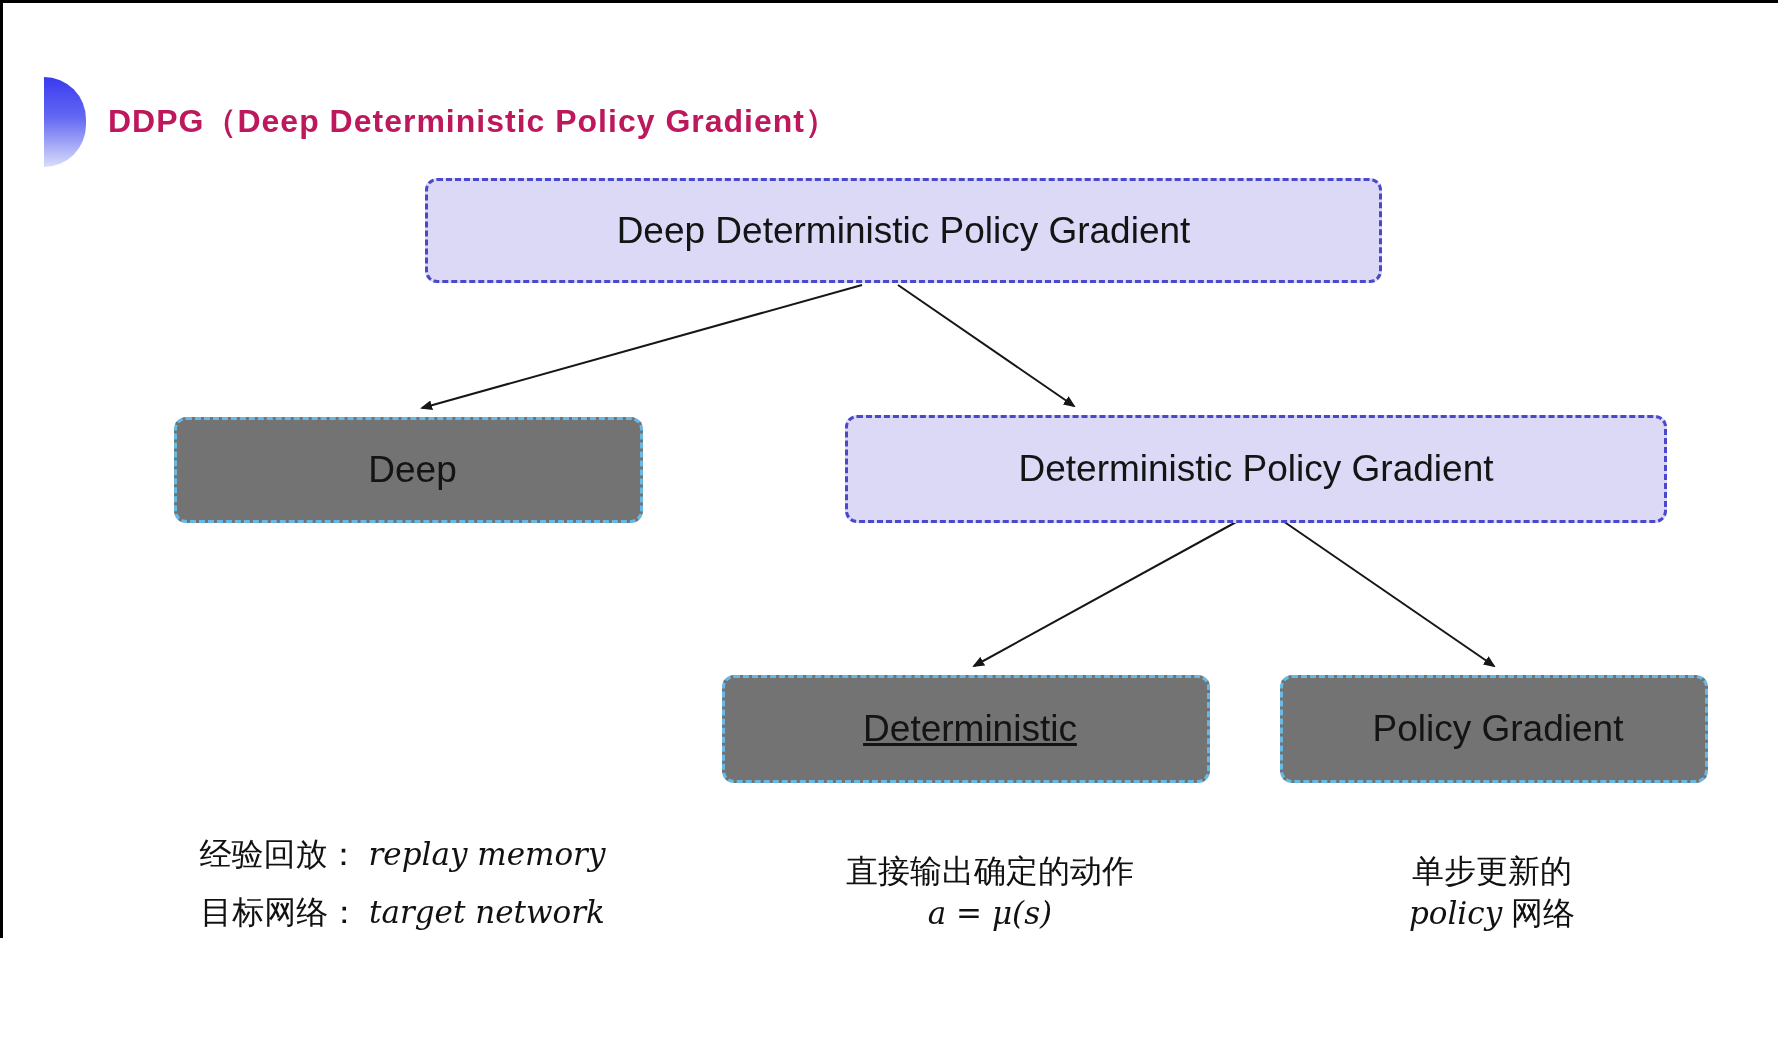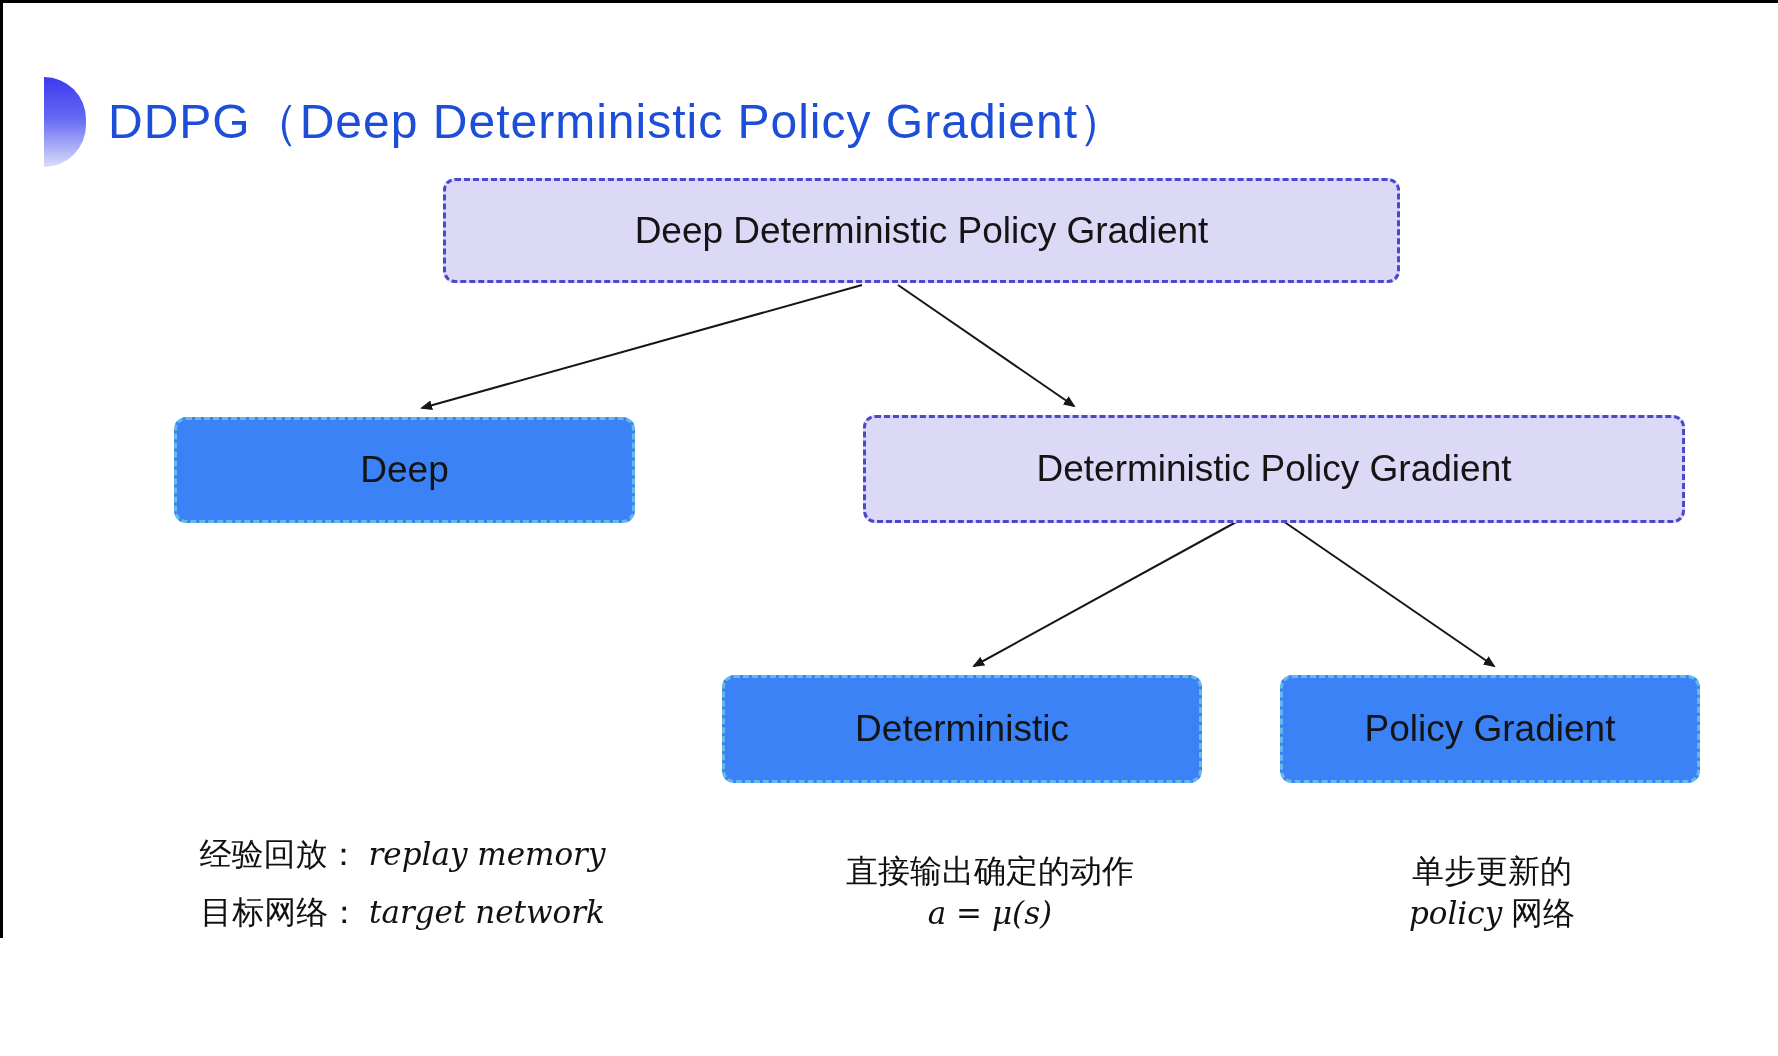--- a/index.html
+++ b/index.html
@@ -16,41 +16,41 @@
 
   
   .title-row{position:absolute;left:44px;top:76px;height:92px;display:flex;align-items:center;}
   .title-bullet{
     width:42px;height:90px;
     border-radius:0 45px 45px 0 / 0 45px 45px 0;
     background:linear-gradient(180deg,#3a3aef 0%,#6468f2 45%,#d9ddfa 100%);
     margin-right:22px;
   }
   .title-text{
-    font-size:48px;line-height:1.1;
-    color:#1d4ed8;font-weight:400;
+    font-size:32px;line-height:1.1;
+    color:#be185d;font-weight:700;
     letter-spacing:1px;
     white-space:nowrap;
   }
 
   
   .node{
     position:absolute;
     display:flex;align-items:center;justify-content:center;
     border-radius:12px;
     font-size:37px;font-weight:500;color:#141414;
     white-space:nowrap;
   }
-  .node.purple{background:#dcd9f7;border:3px dashed #4a49c9;margin-left:18px;}
-  .node.cyan{background:#3b82f6;border:3px dashed #66b9e6;}
+  .node.purple{background:#dcd9f7;border:3px dashed #4a49c9;}
+  .node.cyan{background:#737373;border:3px dashed #66b9e6;padding-left:8px;}
 
   .node-root{left:425px;top:178px;width:951px;height:99px;}
   .node-deep{left:174px;top:417px;width:455px;height:100px;}
   .node-dpg{left:845px;top:415px;width:816px;height:102px;text-align:right;}
-  .node-det{left:722px;top:675px;width:474px;height:102px;}
+  .node-det{left:722px;top:675px;width:474px;height:102px;text-decoration:underline;}
   .node-pg{left:1280px;top:675px;width:414px;height:102px;}
 
   
   #edges{position:absolute;left:0;top:0;width:1778px;height:1056px;pointer-events:none;}
 
   
   .annot{position:absolute;text-align:center;color:#111;}
   .annot-left{left:125px;top:825px;width:555px;font-size:34px;line-height:58px;}
   .annot-left .sub{font-size:32px;}
   .annot-mid{left:780px;top:850px;width:420px;font-size:32px;line-height:42px;}

